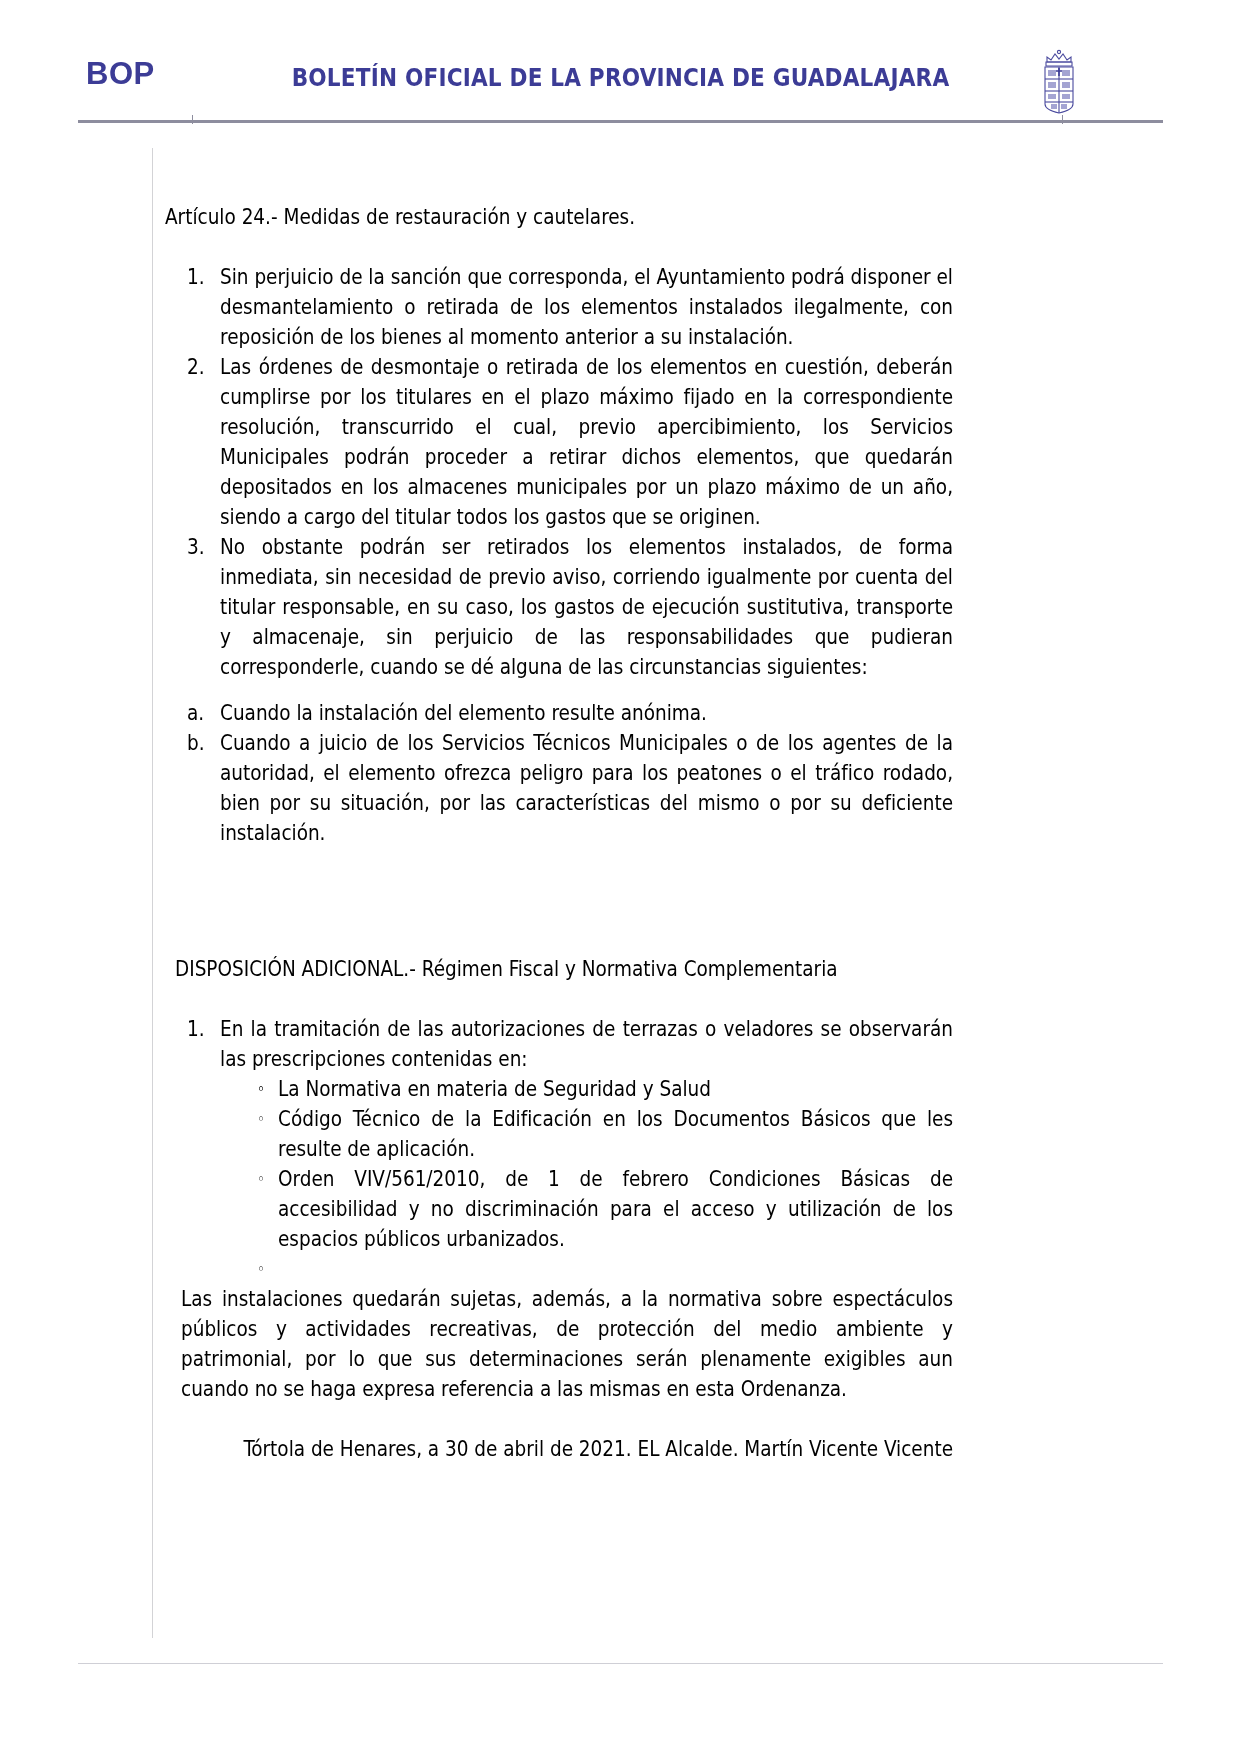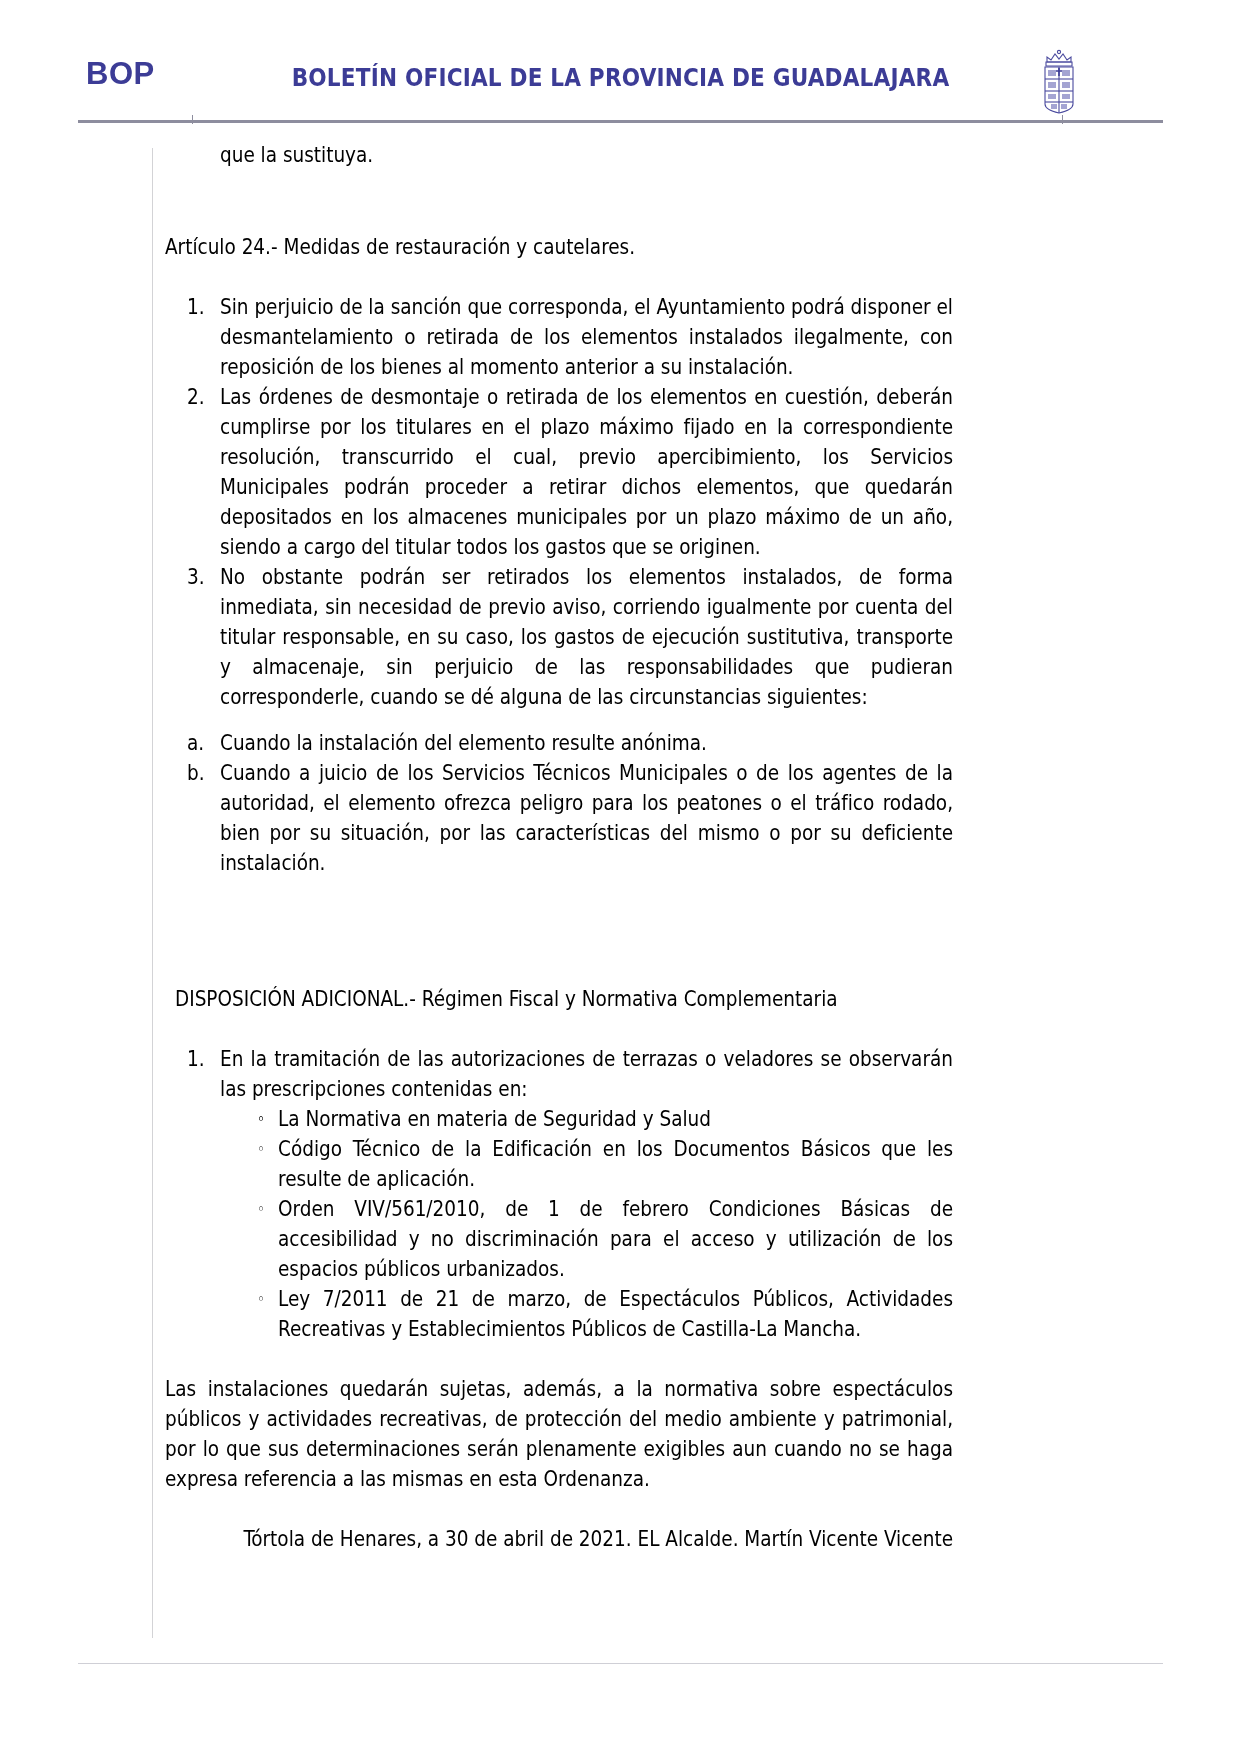--- a/index.html
+++ b/index.html
@@ -249,21 +249,20 @@
   </div>
   <div class="header-rule"></div>
   <div class="header-rule-tick" style="left:192px"></div>
   <div class="header-rule-tick" style="left:1062px"></div>
 
   <div class="left-rule"></div>
 
   <div class="content">
     <div class="col">
 
-      <p class="indent-para">que la sustituya.</p>
 
       <div class="gap-xl"></div>
 
       <p class="heading-para">Artículo 24.- Medidas de restauración y cautelares.</p>
 
       <div class="gap-md"></div>
 
       <ol class="numlist">
         <li>
           <span class="marker">1.</span>
@@ -317,27 +316,26 @@
         <li>
           <span class="marker">◦</span>
           <span class="body-text">Código Técnico de la Edificación en los Documentos Básicos que les resulte de aplicación.</span>
         </li>
         <li>
           <span class="marker">◦</span>
           <span class="body-text">Orden VIV/561/2010, de 1 de febrero Condiciones Básicas de accesibilidad y no discriminación para el acceso y utilización de los espacios públicos urbanizados.</span>
         </li>
         <li>
           <span class="marker">◦</span>
-          <span class="body-text">Ley 7/2011 de 21 de marzo, de Espectáculos Públicos, Actividades Recreativas y Establecimientos Públicos de Castilla-La Mancha.</span>
         </li>
       </ul>
 
       <div class="gap-md"></div>
 
-      <p class="flow-para" style="margin-left:0">Las instalaciones quedarán sujetas, además, a la normativa sobre espectáculos públicos y actividades recreativas, de protección del medio ambiente y patrimonial, por lo que sus determinaciones serán plenamente exigibles aun cuando no se haga expresa referencia a las mismas en esta Ordenanza.</p>
+      <p class="flow-para" style="margin-left:16px">Las instalaciones quedarán sujetas, además, a la normativa sobre espectáculos públicos y actividades recreativas, de protección del medio ambiente y patrimonial, por lo que sus determinaciones serán plenamente exigibles aun cuando no se haga expresa referencia a las mismas en esta Ordenanza.</p>
 
       <div class="gap-md"></div>
 
       <p class="signature">Tórtola de Henares, a 30 de abril de 2021. EL Alcalde. Martín Vicente Vicente</p>
 
     </div>
   </div>
 
   <div class="footer-rule"></div>
 

